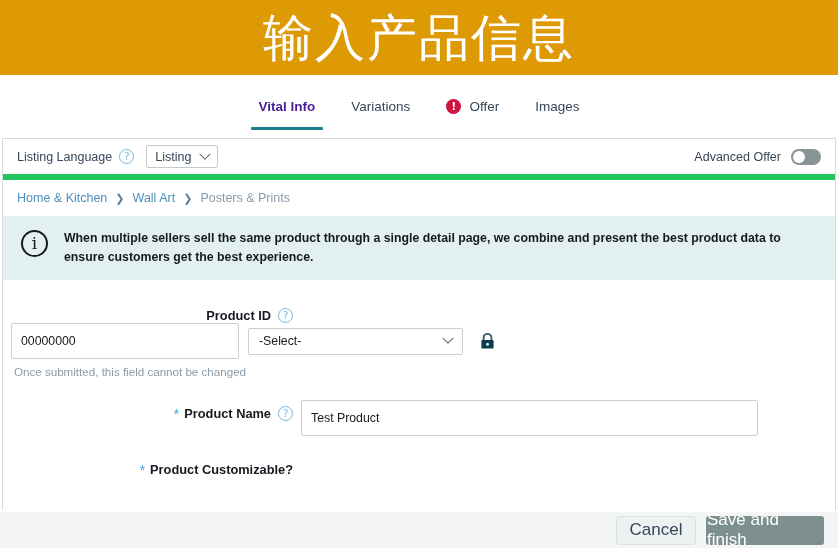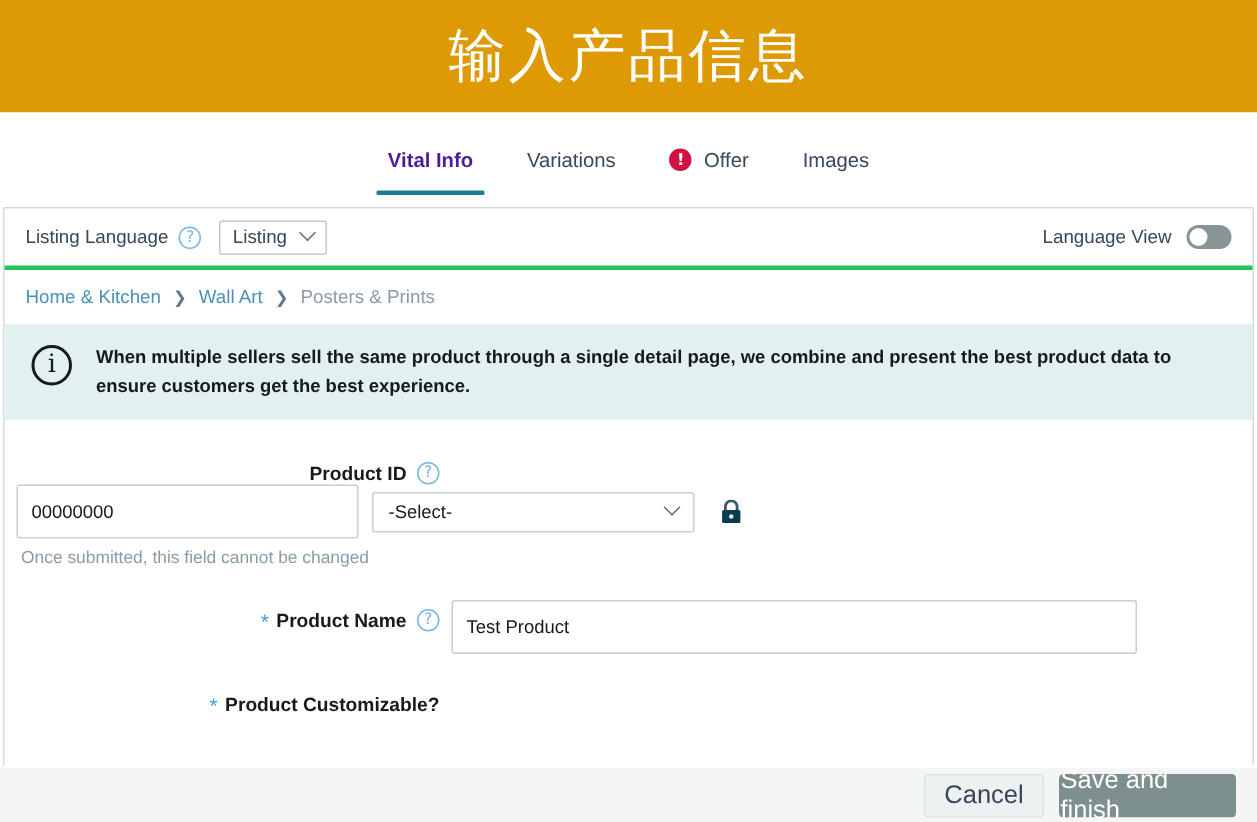--- a/index.html
+++ b/index.html
@@ -14,21 +14,21 @@
   
   .banner {
     height: 75px;
     background: #DE9A05;
     display: flex;
     align-items: center;
     justify-content: center;
   }
   .banner-title {
     color: #ffffff;
-    font-size: 38px;
+    font-size: 50px;
     font-weight: 400;
     letter-spacing: 2px;
     line-height: 1;
   }
 
   
   .tabs-bar {
     height: 63px;
     background: #ffffff;
     display: flex;
@@ -82,21 +82,21 @@
     border-bottom: none;
     background: #ffffff;
     height: 372px;
   }
 
   .lang-row {
     height: 41px;
     display: flex;
     align-items: center;
     padding: 0 14px;
-    border-bottom: 3px solid #22c55e;
+    border-bottom: 6px solid #22c55e;
   }
   .lang-label {
     font-size: 12.5px;
     color: #37475A;
   }
   .help-icon {
     width: 15px;
     height: 15px;
     border-radius: 50%;
     border: 1.4px solid #77B7DE;
@@ -356,21 +356,21 @@
   <div class="lang-row">
     <span class="lang-label">Listing Language</span>
     <span class="help-icon">?</span>
 
     <div class="lang-select">
       <span>Listing</span>
       <span class="chev"></span>
     </div>
 
     <div class="adv-wrap">
-      <span class="adv-label">Language View</span>
+      <span class="adv-label">Advanced Offer</span>
       <div class="toggle">
         <span class="knob"></span>
       </div>
     </div>
   </div>
 
   <div class="breadcrumb">
     <span class="bc-link">Home &amp; Kitchen</span>
     <span class="bc-sep">❯</span>
     <span class="bc-link">Wall Art</span>

